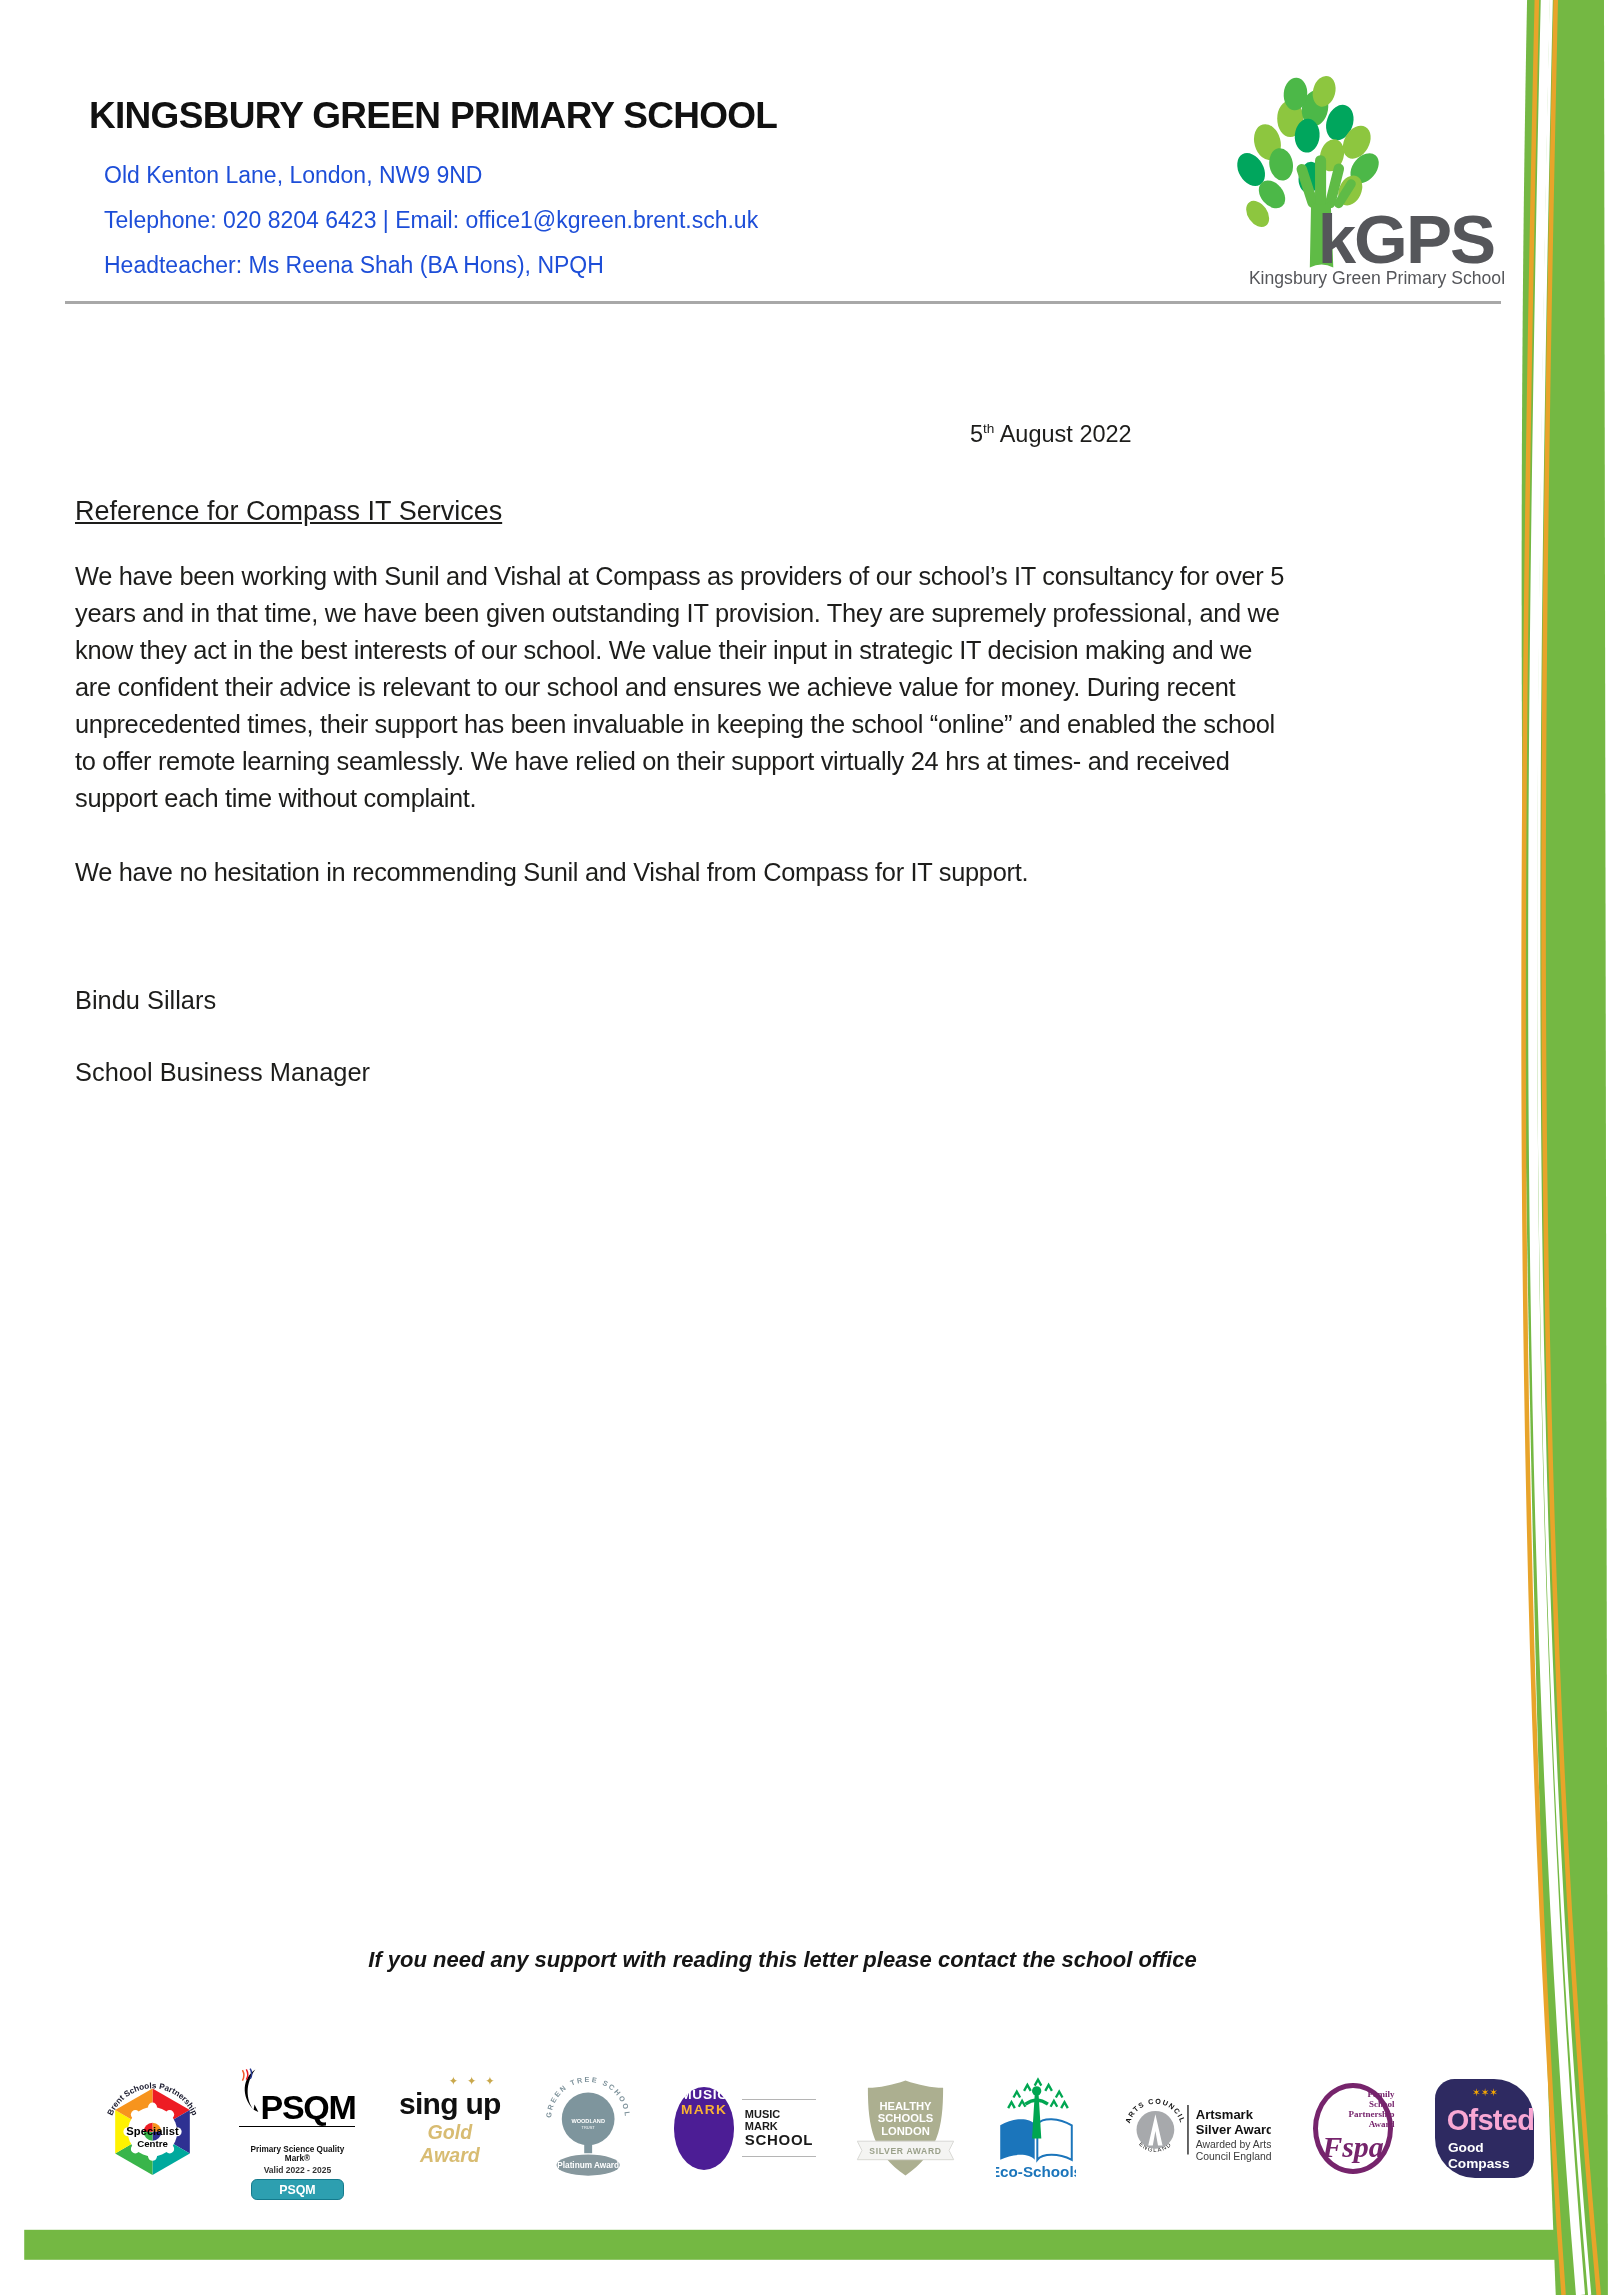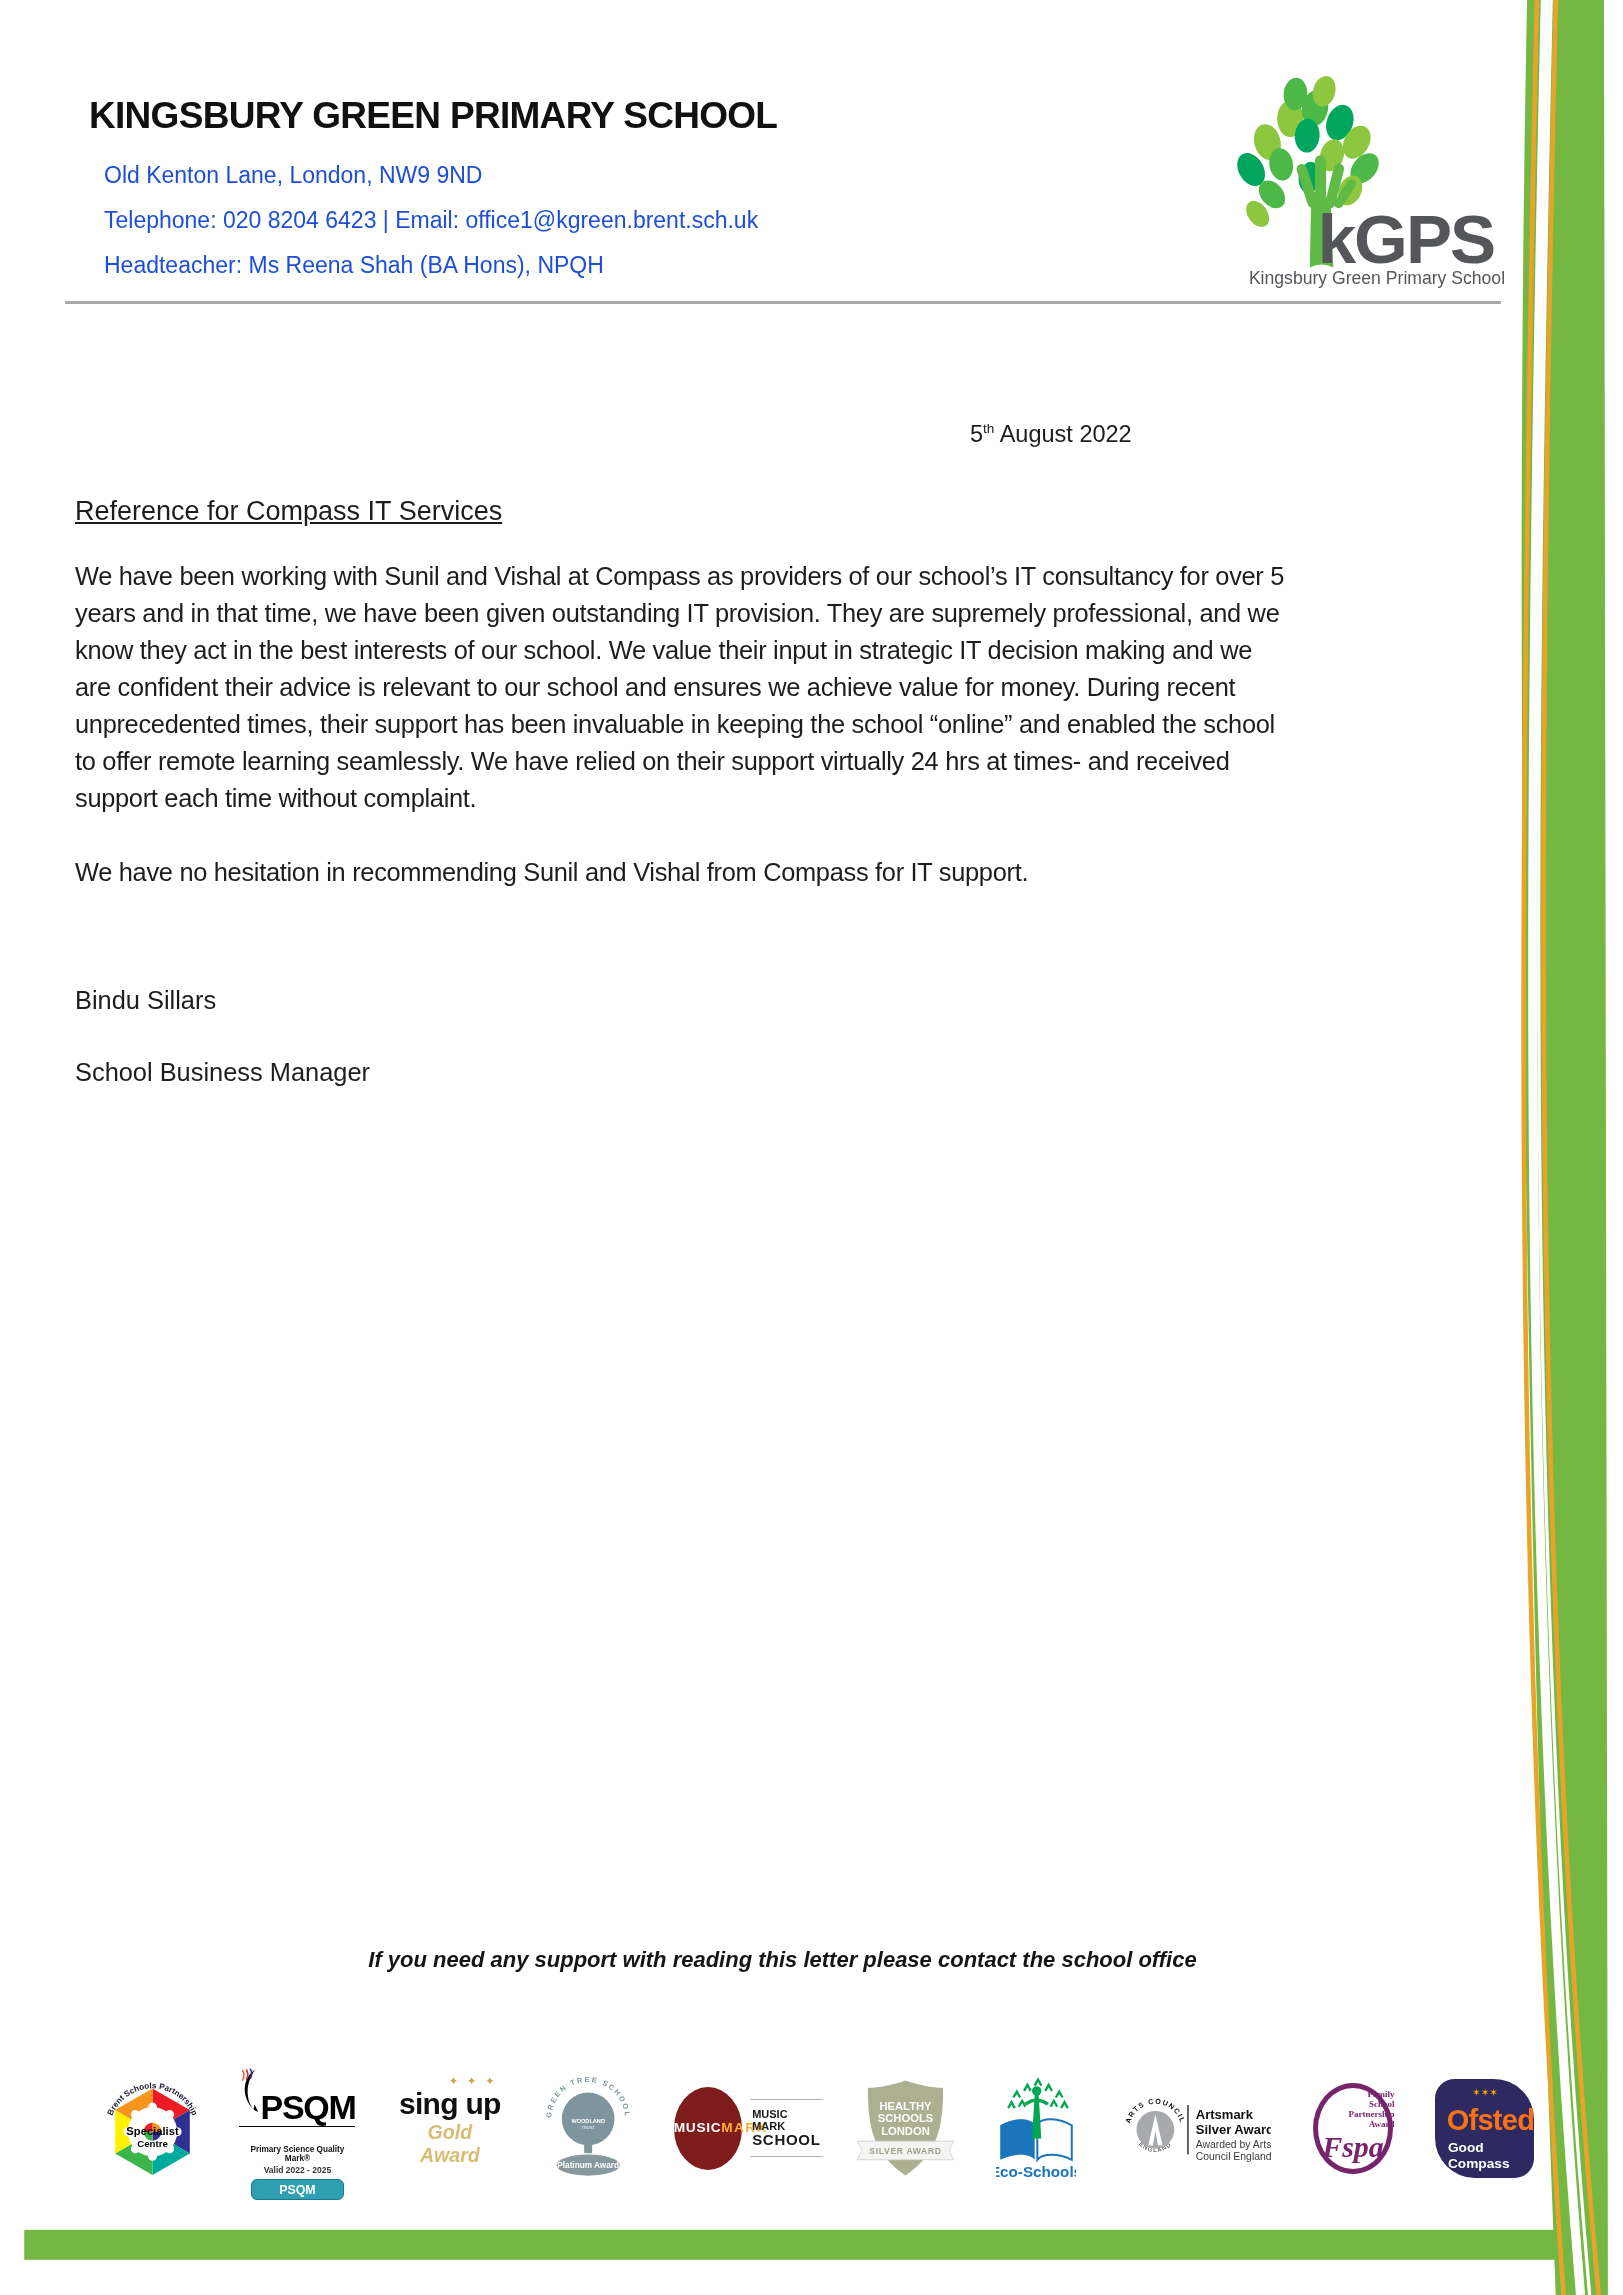--- a/index.html
+++ b/index.html
@@ -39,39 +39,39 @@
   .psqm-valid{font-size:8.5px;font-weight:700;color:#333;margin-top:2px;}
   .psqm-btn{margin:3.9px auto 0;width:91px;padding:2.6px 0;background:#2d9fb0;border:1.3px solid #157a8c;
             border-radius:5.9px;color:#fff;font-weight:700;font-size:12.4px;}
 
   .singup{width:108px;position:relative;}
   .singup-main{font-size:30px;font-weight:700;letter-spacing:-0.7px;color:#101010;line-height:1;}
   .singup-sparkle{position:absolute;top:-15.7px;right:6.5px;color:#c9a84c;font-size:11.7px;letter-spacing:2.6px;}
   .singup-award{font-size:19.6px;font-weight:700;font-style:italic;color:#d8bc72;margin-top:1.3px;}
 
   .musicmark{width:142px;display:flex;align-items:center;gap:7.8px;}
-  .mm-circle{width:68px;height:83px;border-radius:50%;background:#7f1d1d;display:flex;
-             flex-direction:row;align-items:center;justify-content:flex-start;line-height:1.15;}
+  .mm-circle{width:68px;height:83px;border-radius:50%;background:#4c1d95;display:flex;
+             flex-direction:column;align-items:center;justify-content:flex-start;line-height:1.15;}
   .mm-w1{color:#fff;font-size:13.7px;font-weight:700;letter-spacing:0.7px;}
   .mm-w2{color:#f9b233;font-size:13.7px;font-weight:700;letter-spacing:1.3px;}
   .mm-label{border-top:1.3px solid #b5b5b5;border-bottom:1.3px solid #b5b5b5;padding:7.8px 2.6px;text-align:left;}
   .mm-l1{font-size:11px;font-weight:800;color:#1a1a1a;line-height:1.1;}
   .mm-l2{font-size:15px;font-weight:800;color:#1a1a1a;letter-spacing:0.7px;line-height:1.1;}
 
   .fspa{width:83px;height:91px;position:relative;}
   .fspa-ring{position:absolute;left:1.3px;top:0;width:70px;height:81px;border:5.9px solid #76246c;border-radius:50%;}
   .fspa-text{position:absolute;left:0;top:7.8px;width:83px;text-align:right;color:#76246c;
              font-family:"Liberation Serif",serif;font-weight:700;font-size:9px;line-height:9.8px;}
   .fspa-script{position:absolute;left:0;top:47px;width:83px;text-align:center;color:#76246c;
                font-family:"Liberation Serif",serif;font-style:italic;font-weight:700;font-size:30px;}
 
   .ofsted{width:99px;height:99px;background:#2e2a61;border-radius:19.6px 40px 19.6px 40px;
           position:relative;text-align:left;}
   .ofsted-stars{position:absolute;top:7.8px;left:37px;color:#f7a800;display:flex;align-items:flex-end;gap:0.7px;}
-  .ofsted-name{position:absolute;top:25px;left:11.7px;color:#f97316;font-size:29px;font-weight:700;letter-spacing:-0.7px;}
+  .ofsted-name{position:absolute;top:25px;left:11.7px;color:#f9a8d4;font-size:29px;font-weight:700;letter-spacing:-0.7px;}
   .ofsted-sub{position:absolute;left:13px;color:#fff;font-size:13.7px;font-weight:700;line-height:1.1;}
   .ofsted-sub.g{top:61px;} .ofsted-sub.p{top:77px;}
 </style>
 </head>
 <body>
 
 <div class="page">
 
   <svg class="abs" style="left:0;top:0;" width="1623" height="2295" viewBox="0 0 2489 3520">
     <path d="M2342 0 L2460 0 L2466 3520 L2386 3520 C2350 2600 2318 1200 2342 0 Z" fill="#74B843"></path>

